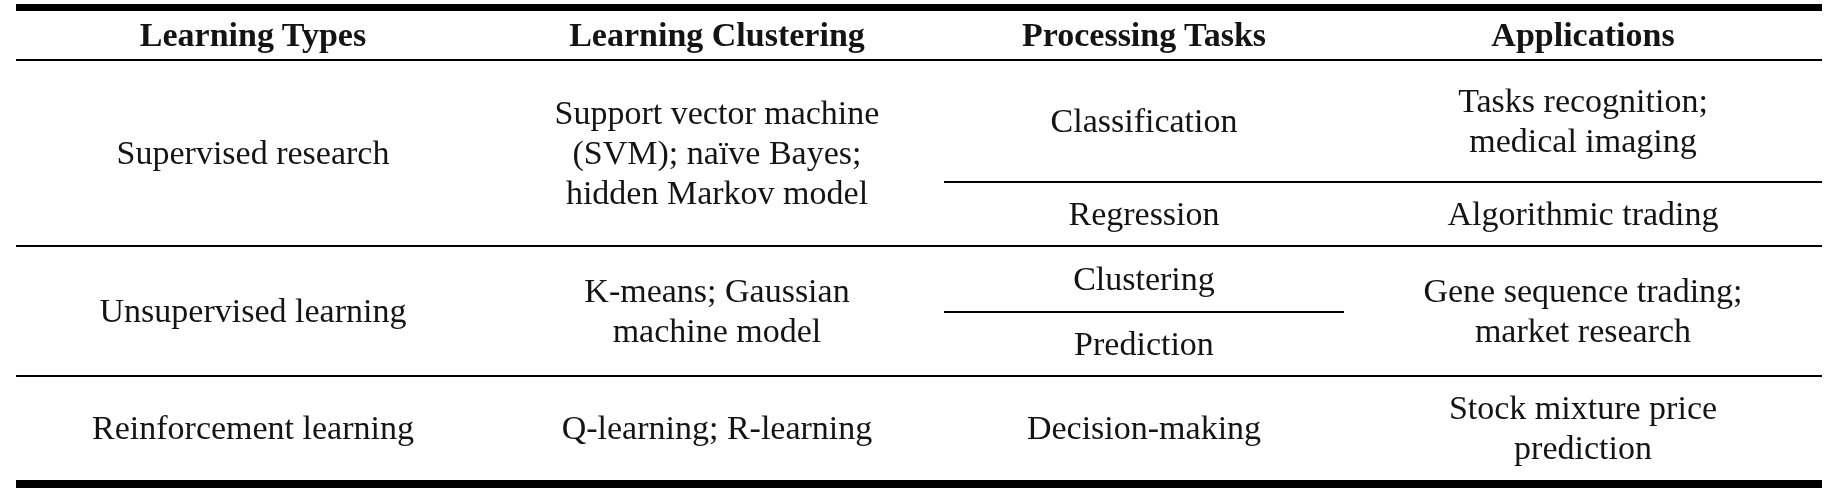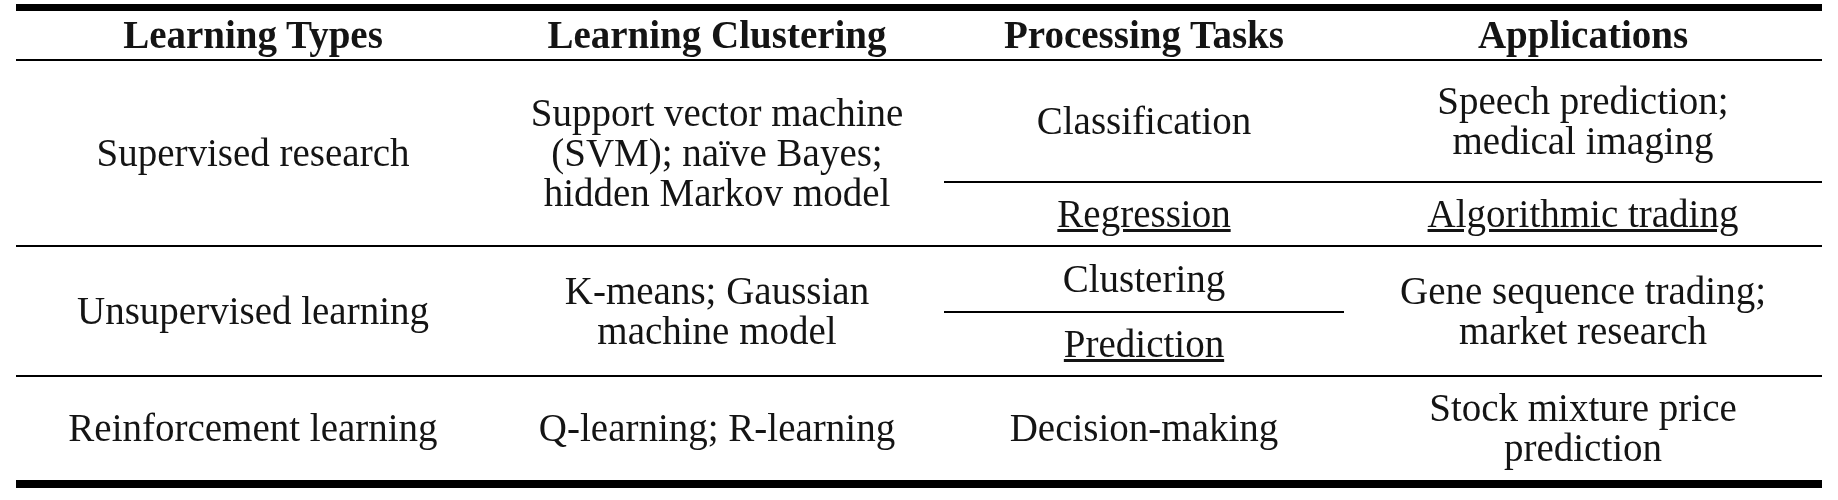--- a/index.html
+++ b/index.html
@@ -19,41 +19,41 @@
     table-layout: fixed;
     width: 1806px;
     margin: 4px 16px 0 16px;
     border-top: 7px solid #000000;
     border-bottom: 8px solid #000000;
   }
   th, td {
     text-align: center;
     vertical-align: middle;
     padding: 0 6px;
-    font-size: 39px;
+    font-size: 34px;
     line-height: 40px;
     font-weight: normal;
   }
   td {
     white-space: pre-line;
   }
   th {
     font-weight: bold;
     border-bottom: 2px solid #000000;
   }
   tr.header-row   { height: 52px; }
   tr.row-1a       { height: 122px; }
   tr.row-1b       { height: 64px; }
   tr.row-2a       { height: 66px; }
   tr.row-2b       { height: 64px; }
   tr.row-3        { height: 108px; }
   
   tr.rule-above > td { border-top: 2px solid #000000; }
   
-  td.cline { border-top: 2px solid #000000; text-decoration: underline; }
+  td.cline { border-top: 2px solid #000000; }
 </style>
 </head>
 <body>
 
 <table class="ml-table">
   <colgroup>
     <col style="width:474px">
     <col style="width:454px">
     <col style="width:400px">
     <col style="width:478px">
@@ -67,21 +67,21 @@
     </tr>
   </thead>
   <tbody>
 
     <tr class="row-1a">
       <td rowspan="2">Supervised research</td>
       <td rowspan="2">Support vector machine
 (SVM); naïve Bayes;
 hidden Markov model</td>
       <td>Classification</td>
-      <td>Speech prediction;
+      <td>Tasks recognition;
 medical imaging</td>
     </tr>
     <tr class="row-1b">
       <td class="cline">Regression</td>
       <td class="cline">Algorithmic trading</td>
     </tr>
 
     <tr class="row-2a rule-above">
       <td rowspan="2">Unsupervised learning</td>
       <td rowspan="2">K-means; Gaussian

